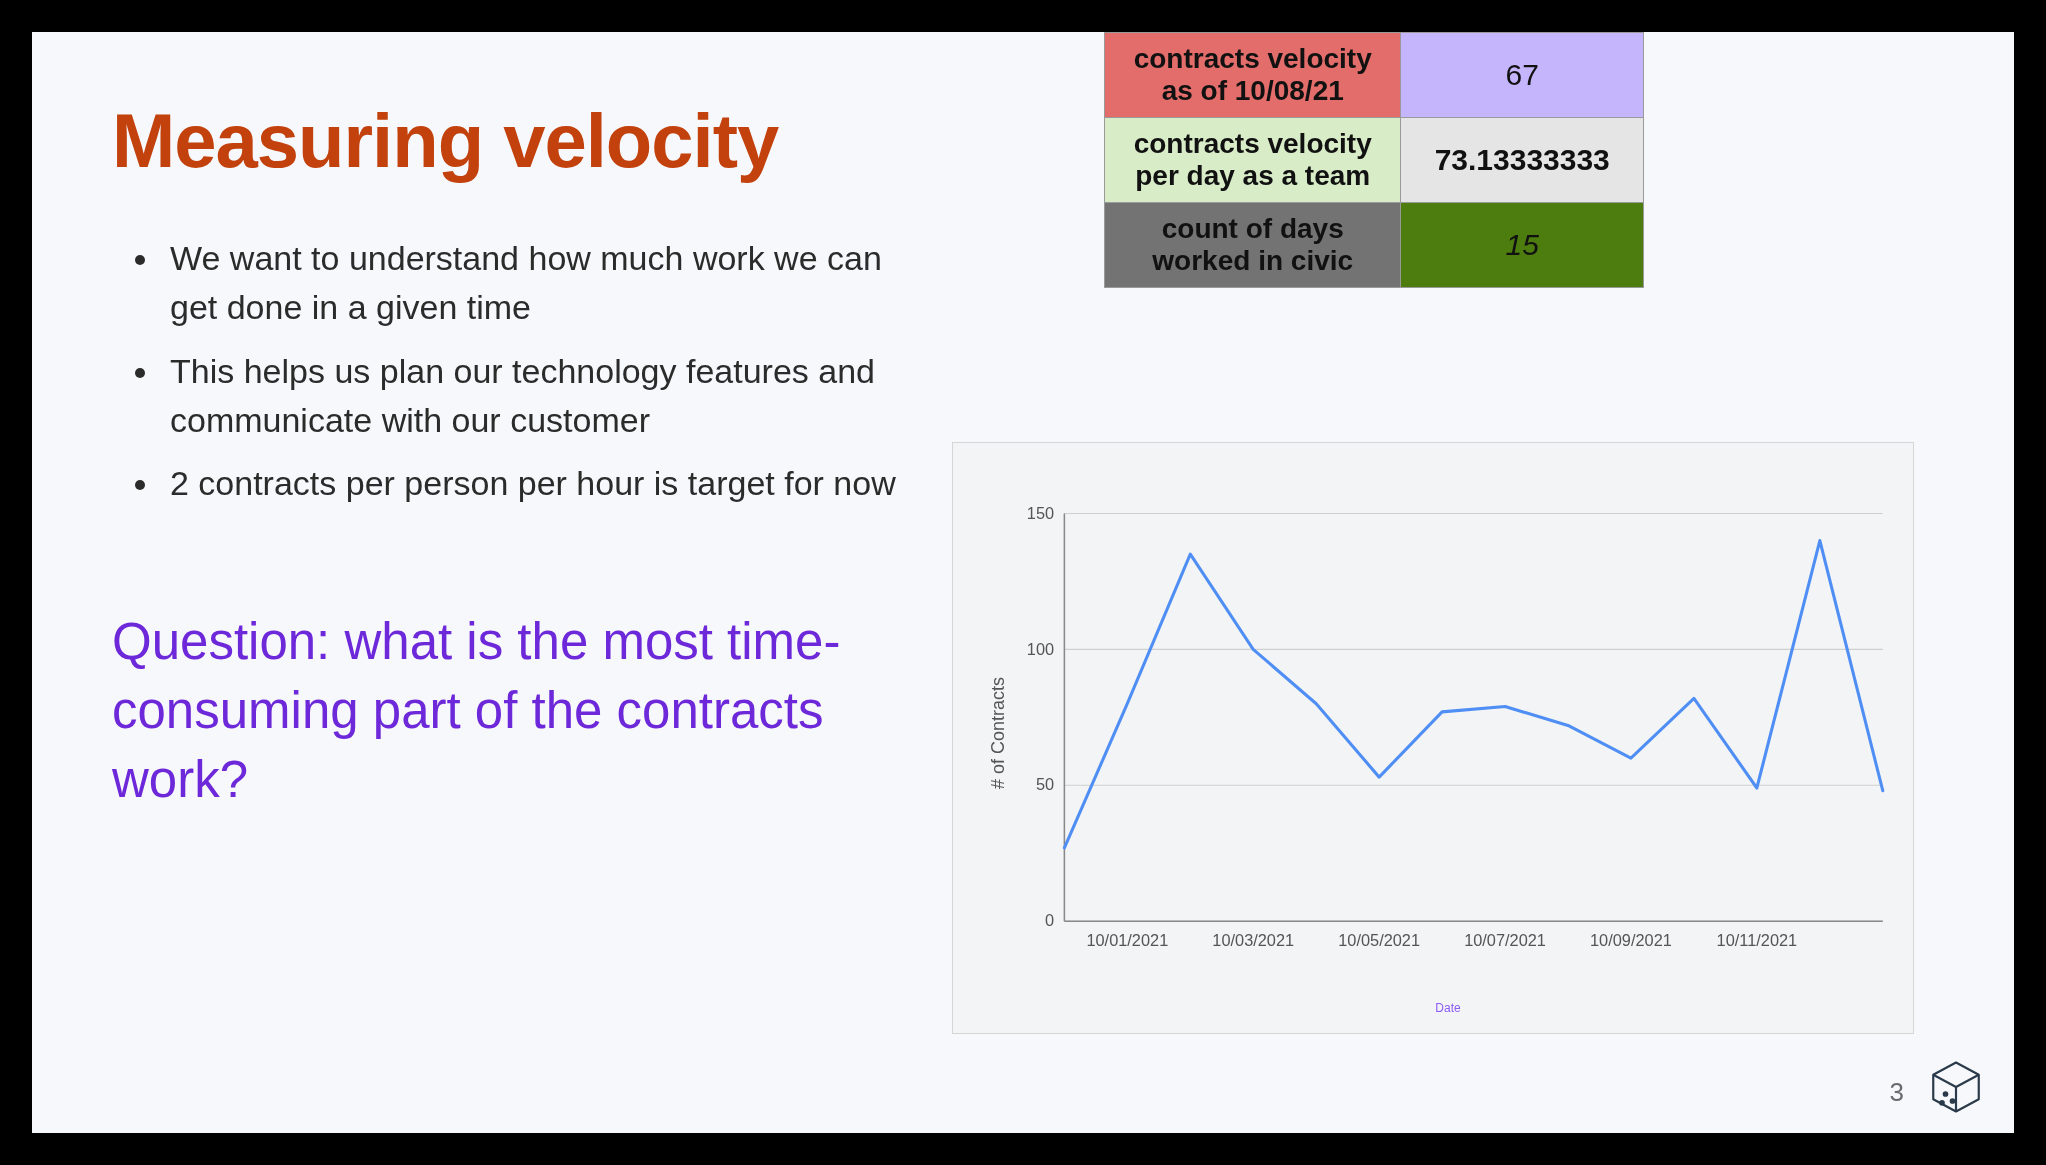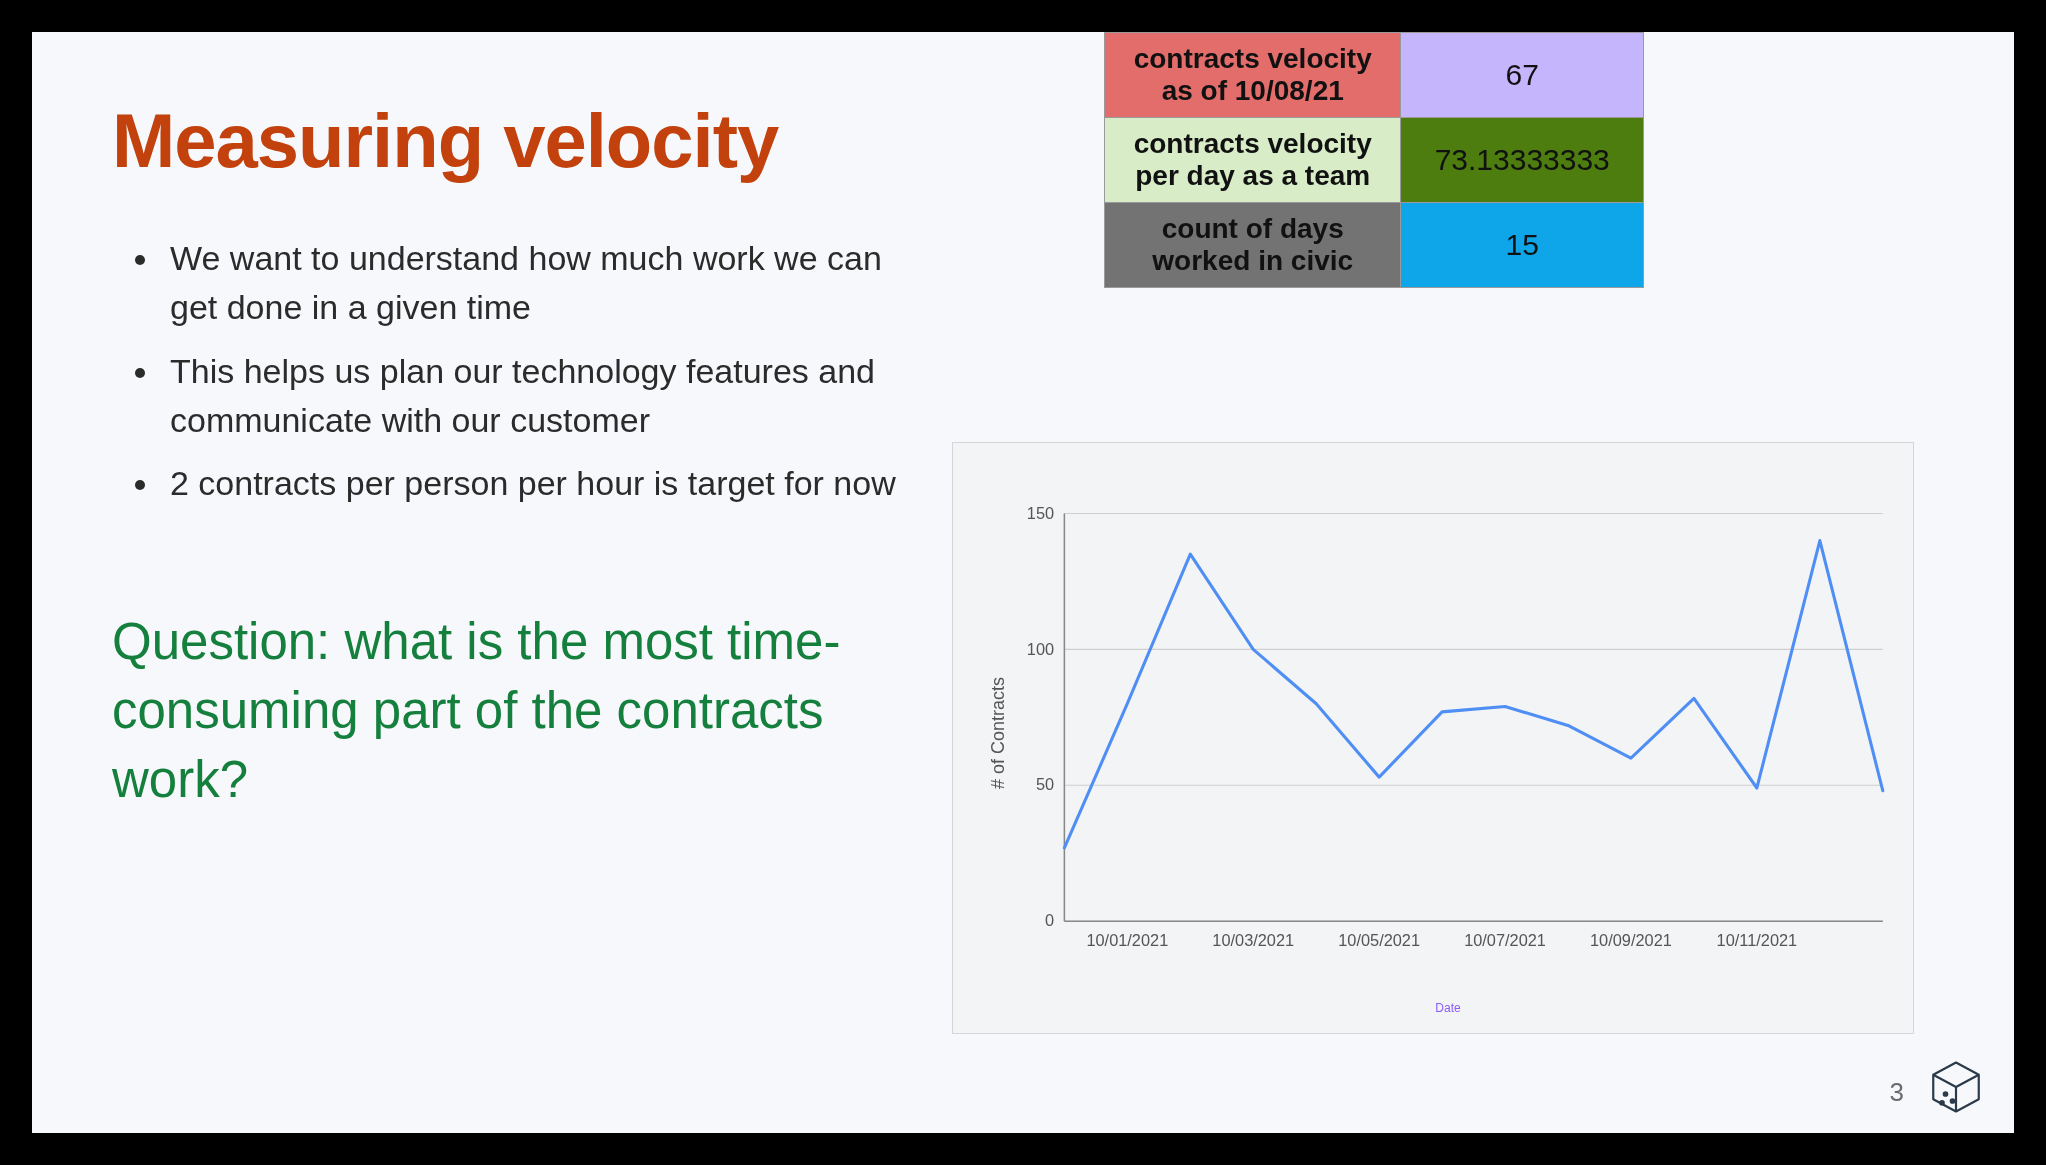--- a/index.html
+++ b/index.html
@@ -47,21 +47,21 @@
   ul.bullets li {
     font-size: 34px;
     line-height: 1.45;
     margin-bottom: 14px;
     color: #2b2b2b;
     padding-left: 8px;
   }
   .question {
     font-size: 51px;
     line-height: 1.35;
-    color: #15803d;
+    color: #6d28d9;
     margin-top: 100px;
   }
 
   
   .metrics {
     position: absolute;
     left: 1072px;
     top: 0px;
     width: 540px;
     border-collapse: collapse;
@@ -72,23 +72,23 @@
     text-align: center;
     padding: 10px 14px;
     font-weight: 700;
     color: #111;
   }
   .metrics td.label { width: 55%; }
   .metrics td.value { width: 45%; font-weight: 400; font-size: 30px; }
   .row-red td { background: #e26d6a; text-align: center; }
   .row-red td.value { background: #c4b5fd; }
   .row-green td.label { background: #d7ecc7; }
-  .row-green td.value { background: #4d7c0f; }
+  .row-green td.value { background: #e5e5e5; font-weight: bold; }
   .row-plain td.label { background: #737373; }
-  .row-plain td.value { background: #0ea5e9; }
+  .row-plain td.value { background: #4d7c0f; font-style: italic; }
 
   
   .chart-box {
     position: absolute;
     left: 920px;
     top: 410px;
     width: 960px;
     height: 590px;
     background: #f3f4f5;
     border: 1px solid #d5d5d5;

